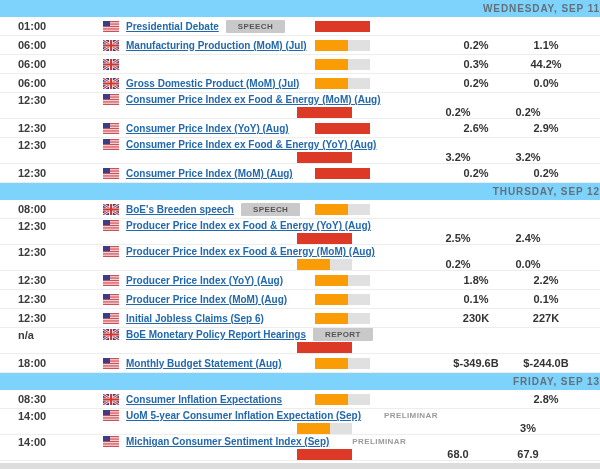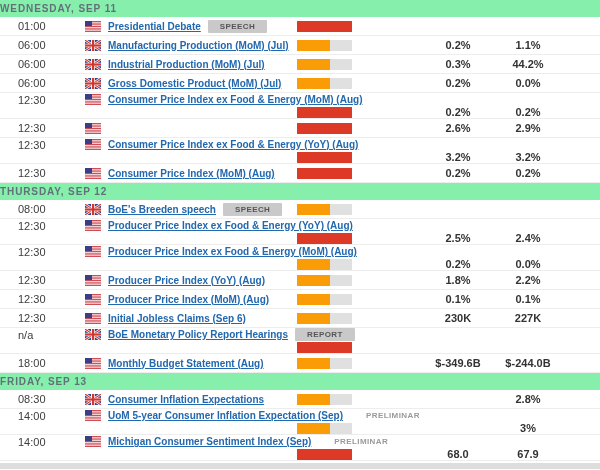--- a/index.html
+++ b/index.html
@@ -1,30 +1,30 @@
 <!DOCTYPE html>
 <html><head>
 <meta charset="utf-8">
 <style>
   html,body{margin:0;padding:0;}
   body{
     width:600px;height:470px;overflow:hidden;background:#fff;
     font-family:"Liberation Sans",sans-serif;
   }
   .day-header{
-    height:17px;line-height:17px;background:#86efac;color:#63707a;
-    font-size:10px;font-weight:bold;text-align:left;letter-spacing:0.9px;
+    height:17px;line-height:17px;background:#7dd3fc;color:#63707a;
+    font-size:10px;font-weight:bold;text-align:right;letter-spacing:0.9px;
   }
   .row{border-bottom:1px solid #ededed;background:#fff;}
   .line{display:flex;align-items:center;height:18px;}
   .row.two .line1{height:13px;}
   .row.two .line2{height:12px;}
   .cell-time{
-    width:85px;flex-shrink:0;box-sizing:border-box;padding-left:18px;
-    font-size:11px;color:#3c3c3c;
+    width:103px;flex-shrink:0;box-sizing:border-box;padding-left:18px;
+    font-size:11px;color:#3c3c3c;font-weight:bold;
   }
   .cell-event{
     width:212px;flex-shrink:0;display:flex;align-items:center;white-space:nowrap;
   }
   .flag{width:16px;height:11px;margin-right:7px;flex-shrink:0;display:block;}
   a.event-link{
     color:#2268ae;font-weight:bold;font-size:10px;text-decoration:underline;
   }
   .badge{
     background:#c9c9c9;color:#555;font-size:8px;font-weight:bold;
@@ -111,21 +111,20 @@
         <div class="cell-event">
           <svg class="flag" viewBox="0 0 16 11" xmlns="http://www.w3.org/2000/svg">
             <rect width="16" height="11" fill="#2e4593"></rect>
             <path d="M0,0 L16,11 M16,0 L0,11" stroke="#ffffff" stroke-width="2.6"></path>
             <path d="M0,0 L16,11 M16,0 L0,11" stroke="#cf3732" stroke-width="1.1"></path>
             <rect x="6.1" width="3.8" height="11" fill="#ffffff"></rect>
             <rect y="3.8" width="16" height="3.4" fill="#ffffff"></rect>
             <rect x="7" width="2.2" height="11" fill="#cf3732"></rect>
             <rect y="4.4" width="16" height="2.2" fill="#cf3732"></rect>
           </svg>
-          <a class="event-link" href="#">Industrial Production (MoM) (Jul)</a>
         </div>
         <div class="cell-bar">
           <div class="bar">
             <div class="bar-fill" style="width: 60%; background: rgb(249, 156, 6);"></div>
           </div>
         </div>
         <div class="cell-val"></div>
         <div class="cell-val">0.3%</div>
         <div class="cell-val">44.2%</div>
       </div>
@@ -197,20 +196,21 @@
               <rect y="0" width="16" height="0.85"></rect>
               <rect y="1.69" width="16" height="0.85"></rect>
               <rect y="3.38" width="16" height="0.85"></rect>
               <rect y="5.08" width="16" height="0.85"></rect>
               <rect y="6.77" width="16" height="0.85"></rect>
               <rect y="8.46" width="16" height="0.85"></rect>
               <rect y="10.15" width="16" height="0.85"></rect>
             </g>
             <rect width="7" height="5.1" fill="#3b3e85"></rect>
           </svg>
+          <a class="event-link" href="#">Consumer Price Index (YoY) (Aug)</a>
         </div>
         <div class="cell-bar">
           <div class="bar">
             <div class="bar-fill" style="width: 100%; background: rgb(220, 58, 38);"></div>
           </div>
         </div>
         <div class="cell-val"></div>
         <div class="cell-val">2.6%</div>
         <div class="cell-val">2.9%</div>
       </div>

